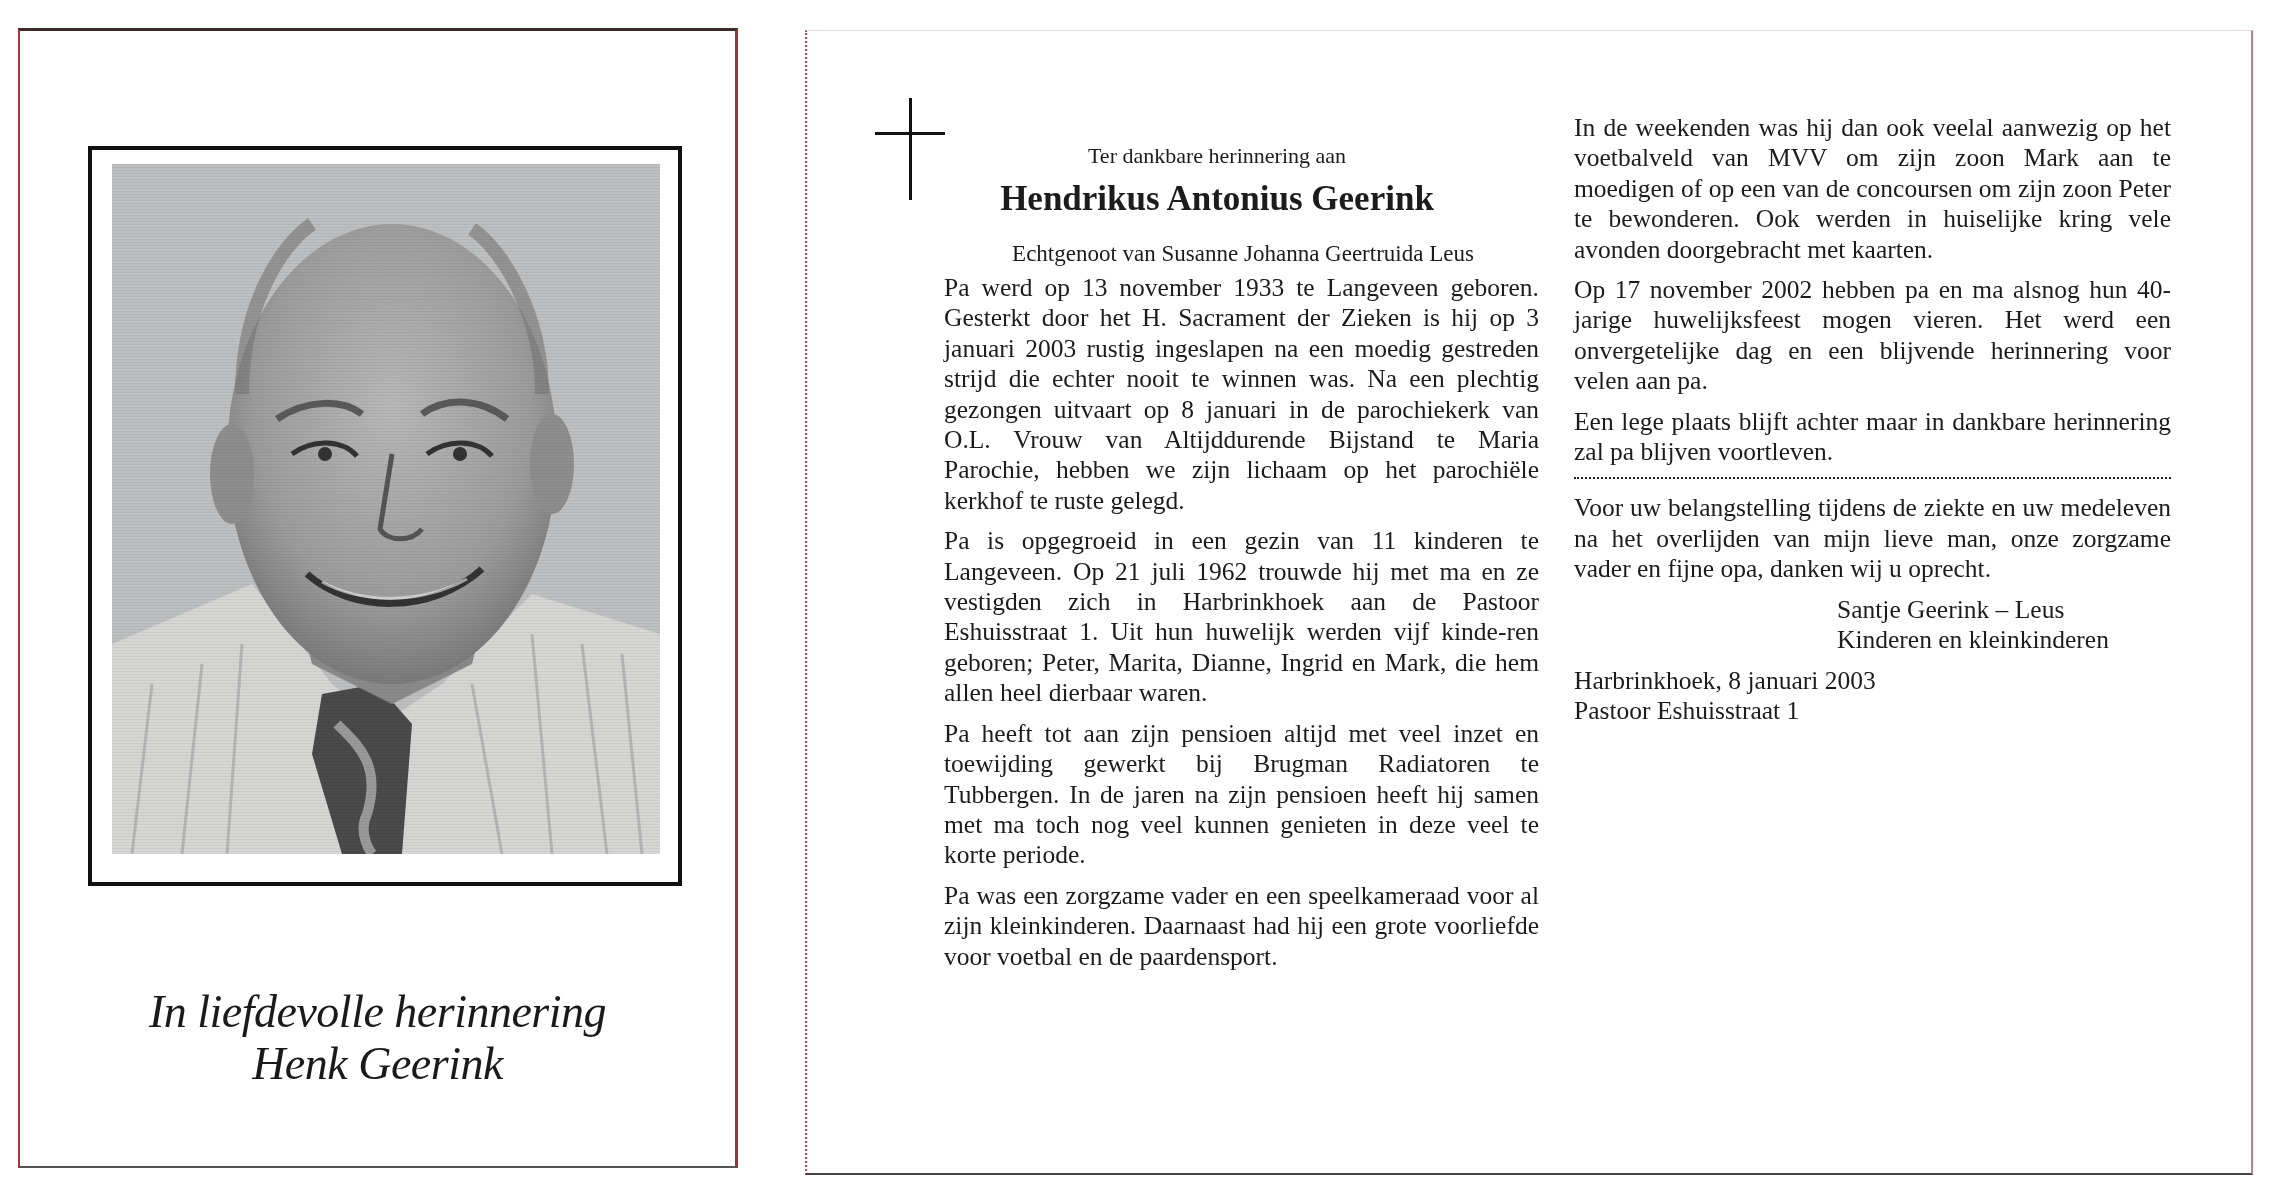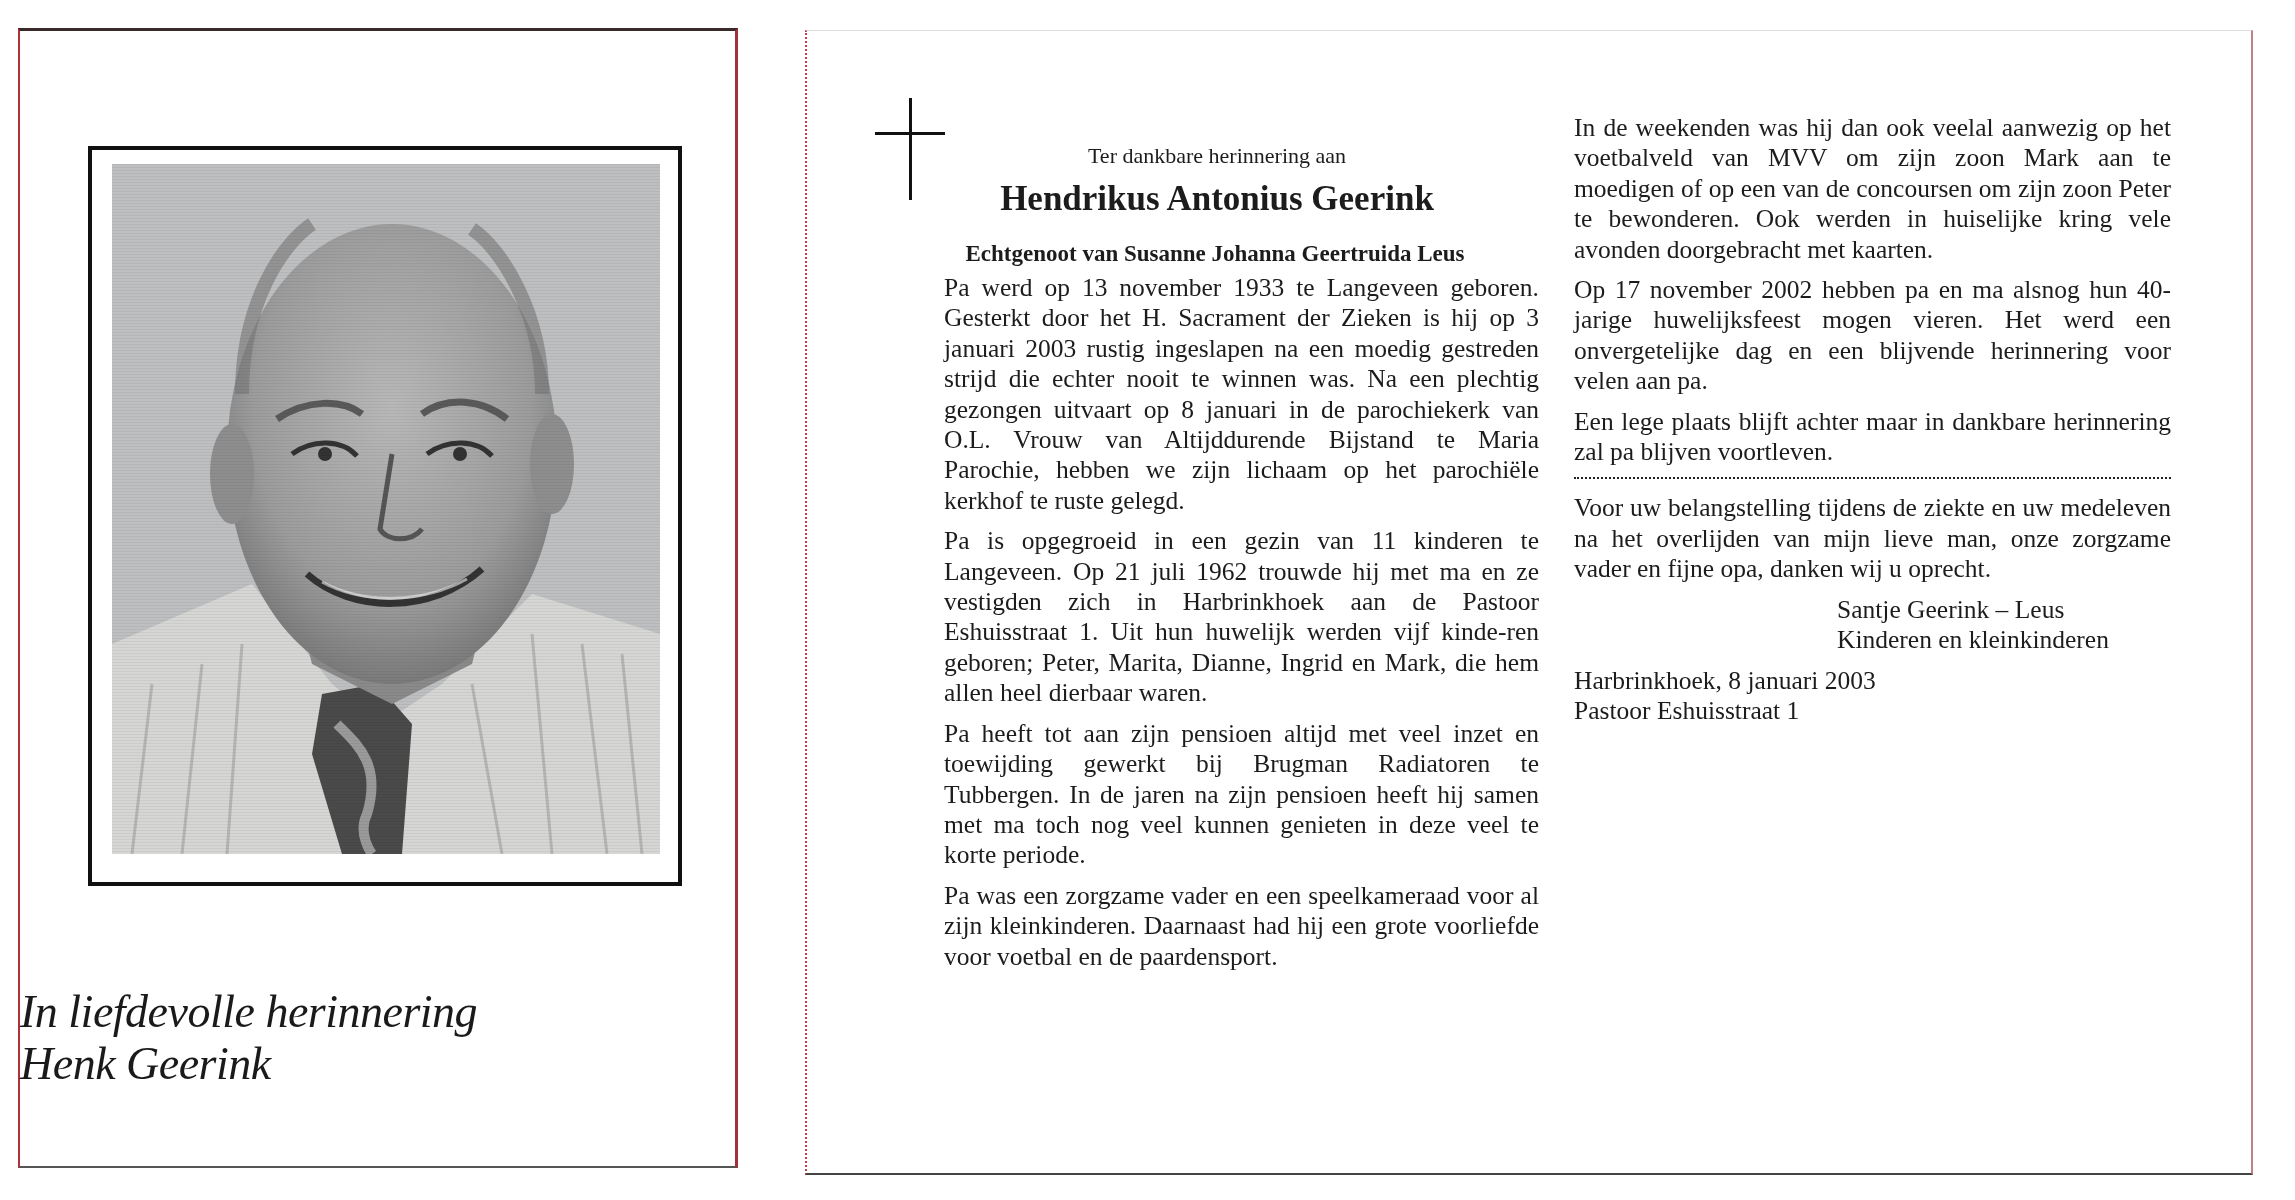--- a/index.html
+++ b/index.html
@@ -1,27 +1,27 @@
 <!DOCTYPE html>
 <html><head>
 <meta charset="utf-8">
 <style>
   html,body{margin:0;padding:0;background:#ffffff;}
   body{width:2295px;height:1200px;position:relative;overflow:hidden;font-family:"Liberation Serif","DejaVu Serif",serif;color:#1c1c1c;}
   .card-left{position:absolute;left:18px;top:28px;width:720px;height:1140px;border-top:3px solid #3a2a2a;border-left:2px solid #b0303a;border-right:3px solid #a0303a;border-bottom:2px solid #555;box-sizing:border-box;background:#fff;}
   .photo-frame{position:absolute;left:68px;top:115px;width:594px;height:740px;border:4px solid #111;box-sizing:border-box;background:#fff;}
   .photo{position:absolute;left:20px;top:14px;width:548px;height:690px;overflow:hidden;background:#b9bcbd;}
-  .caption{position:absolute;left:0;top:955px;width:100%;text-align:left;font-style:italic;font-size:46px;line-height:52px;color:#1a1a1a;letter-spacing:-0.5px;}
+  .caption{position:absolute;left:0;top:955px;width:100%;text-align:center;font-style:italic;font-size:46px;line-height:52px;color:#1a1a1a;letter-spacing:-0.5px;}
   .card-right{position:absolute;left:805px;top:30px;width:1448px;height:1145px;border-left:2px dotted #c0404a;border-top:1px solid #ddd;border-right:2px solid #c08088;border-bottom:2px solid #444;box-sizing:border-box;background:#fff;}
   .cross{position:absolute;left:68px;top:67px;width:70px;height:105px;}
   .cross .v{position:absolute;left:34px;top:0;width:3px;height:102px;background:#111;}
   .cross .h{position:absolute;left:0;top:34px;width:70px;height:3px;background:#111;}
   .pre{position:absolute;left:110px;top:112px;width:600px;text-align:center;font-size:22px;}
   .name{position:absolute;left:100px;top:148px;width:620px;text-align:center;font-size:35px;font-weight:bold;}
-  .spouse{position:absolute;left:48px;top:210px;width:720px;text-align:center;font-size:23px;font-weight:bold;}
+  .spouse{position:absolute;left:76px;top:210px;width:720px;text-align:center;font-size:23px;}
   .col{position:absolute;font-size:25.5px;line-height:30.4px;text-align:justify;}
   .col1{left:105px;top:242px;width:595px;margin-left:32px;}
   .col2{left:767px;top:82px;width:597px;}
   .col p{margin:0 0 10px 0;}
   .dots{border-bottom:2px dotted #222;margin:6px 0 14px 0;height:0;}
   .sign{padding-left:263px;margin-bottom:10px;}
   .sign span{display:block;}
   .addr span{display:block;}
 </style>
 </head>

